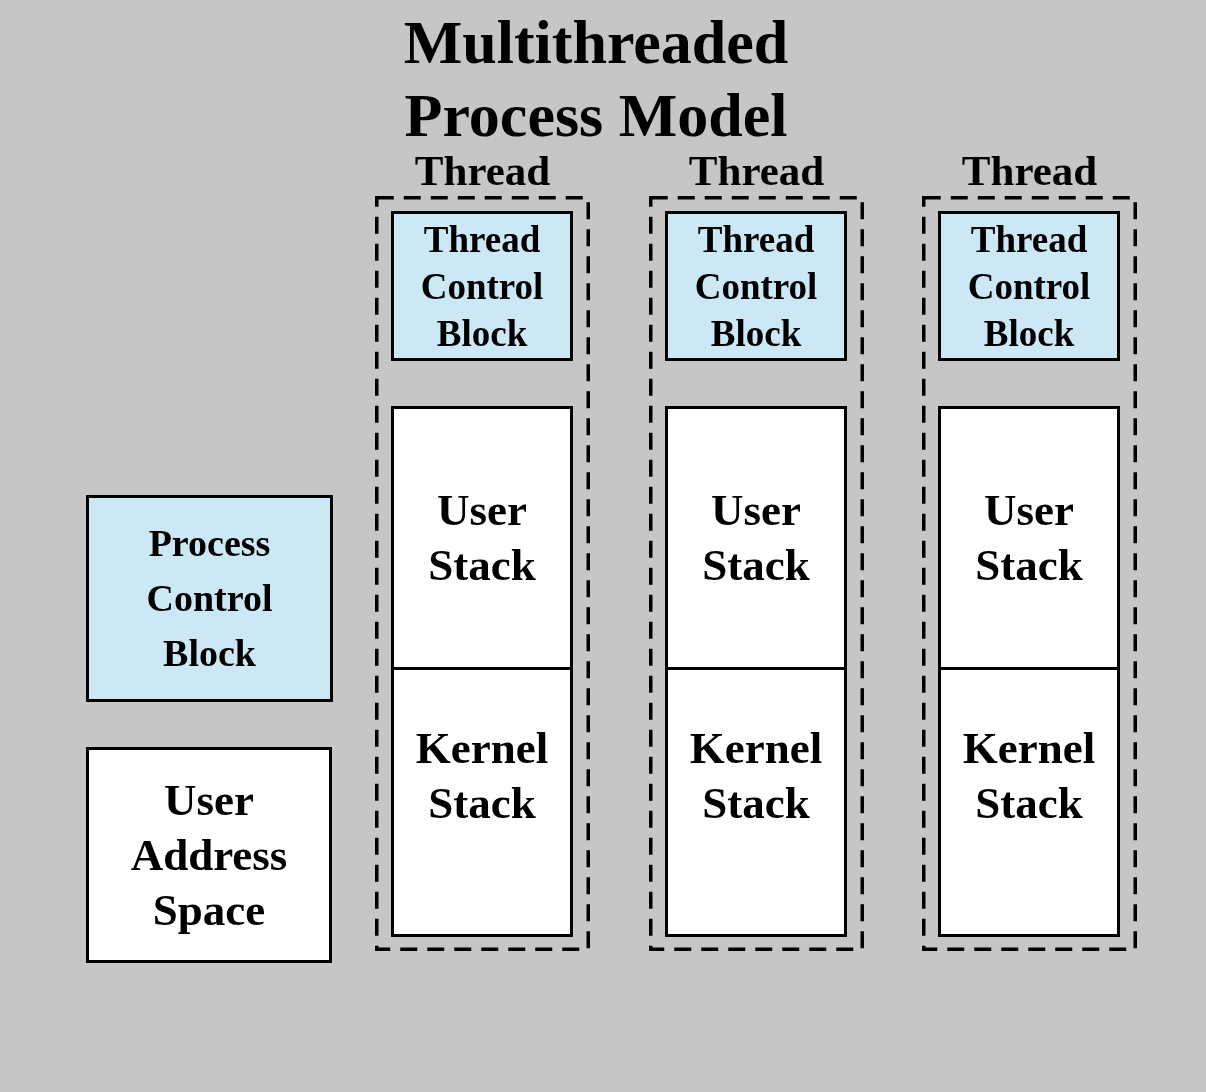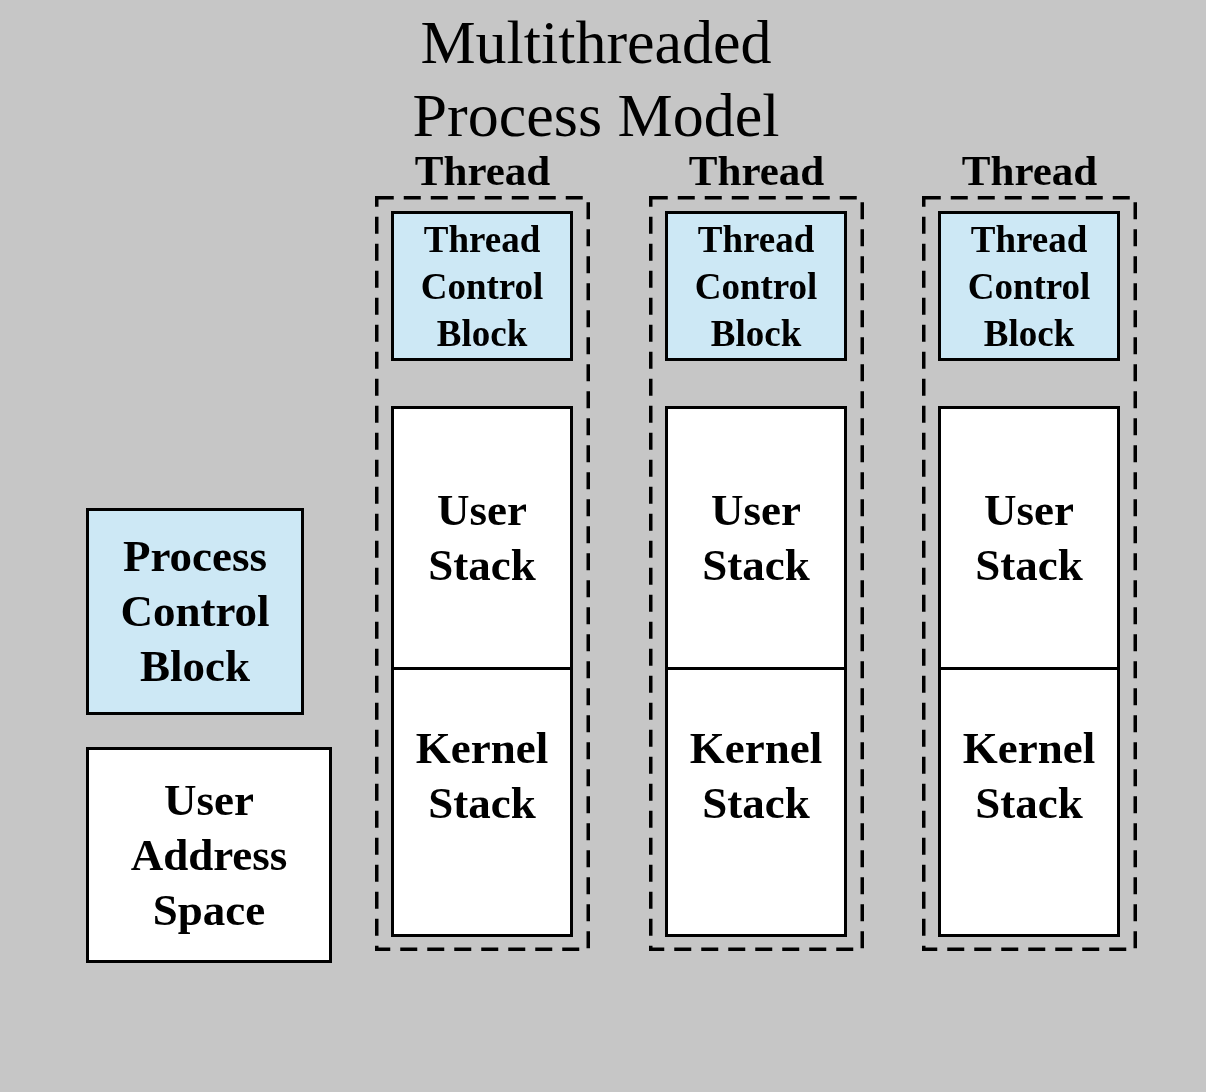--- a/index.html
+++ b/index.html
@@ -18,44 +18,44 @@
   .canvas {
     position: absolute;
     left: 0; top: 0;
     width: 1206px; height: 1092px;
   }
   .title {
     position: absolute;
     left: 0; top: 6px;
     width: 1192px;
     text-align: center;
-    font-weight: normal;
+    font-weight: bold;
     font-size: 62px;
     line-height: 73px;
     white-space: pre-line;
   }
   .box {
     position: absolute;
     border: 3px solid #000;
     box-sizing: border-box;
     display: flex;
     align-items: center;
     justify-content: center;
     text-align: center;
     font-weight: bold;
     white-space: pre-line;
   }
   .blue-fill { background: #cde8f5; }
   .white-fill { background: #ffffff; }
 
   
   .pcb {
-    left: 86px; top: 508px;
-    width: 218px; height: 207px;
-    font-size: 45px; line-height: 55px;
+    left: 86px; top: 495px;
+    width: 247px; height: 207px;
+    font-size: 38px; line-height: 55px;
   }
   .uas {
     left: 86px; top: 747px;
     width: 246px; height: 216px;
     font-size: 45px; line-height: 55px;
   }
 
   
   .thread-col {
     position: absolute;

